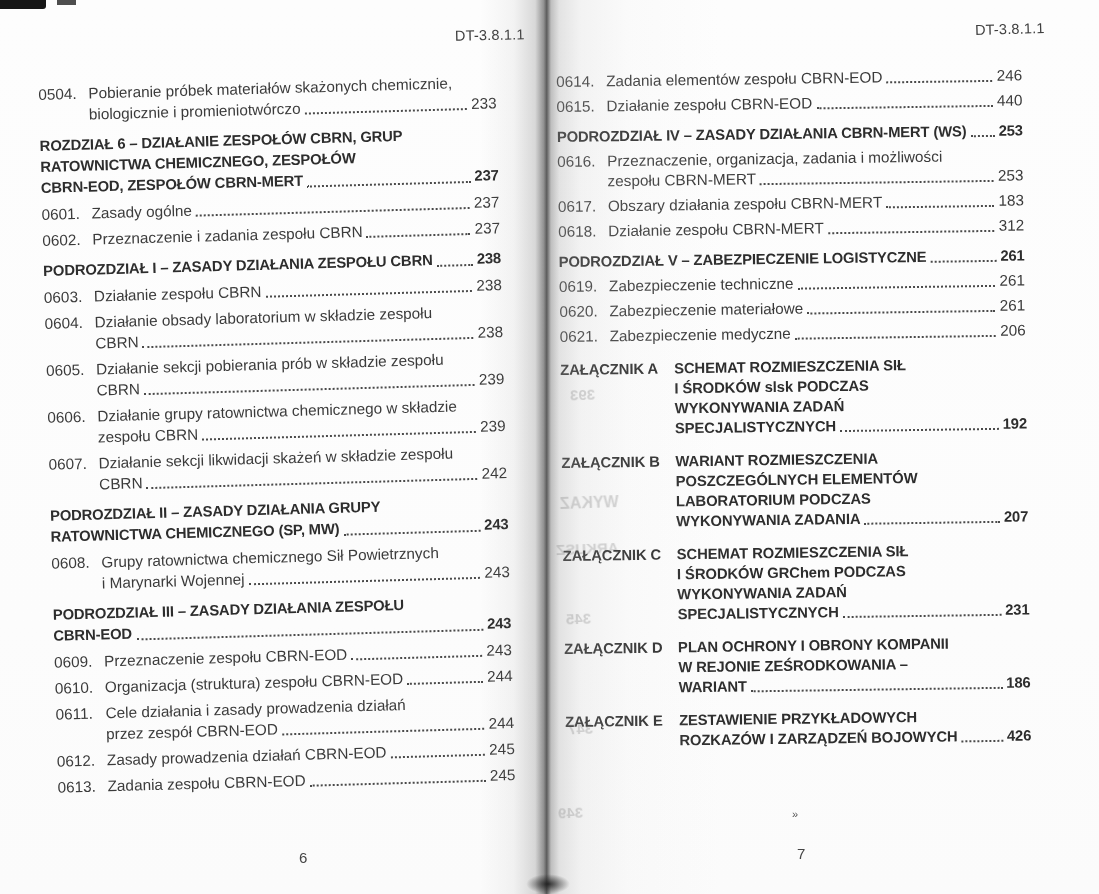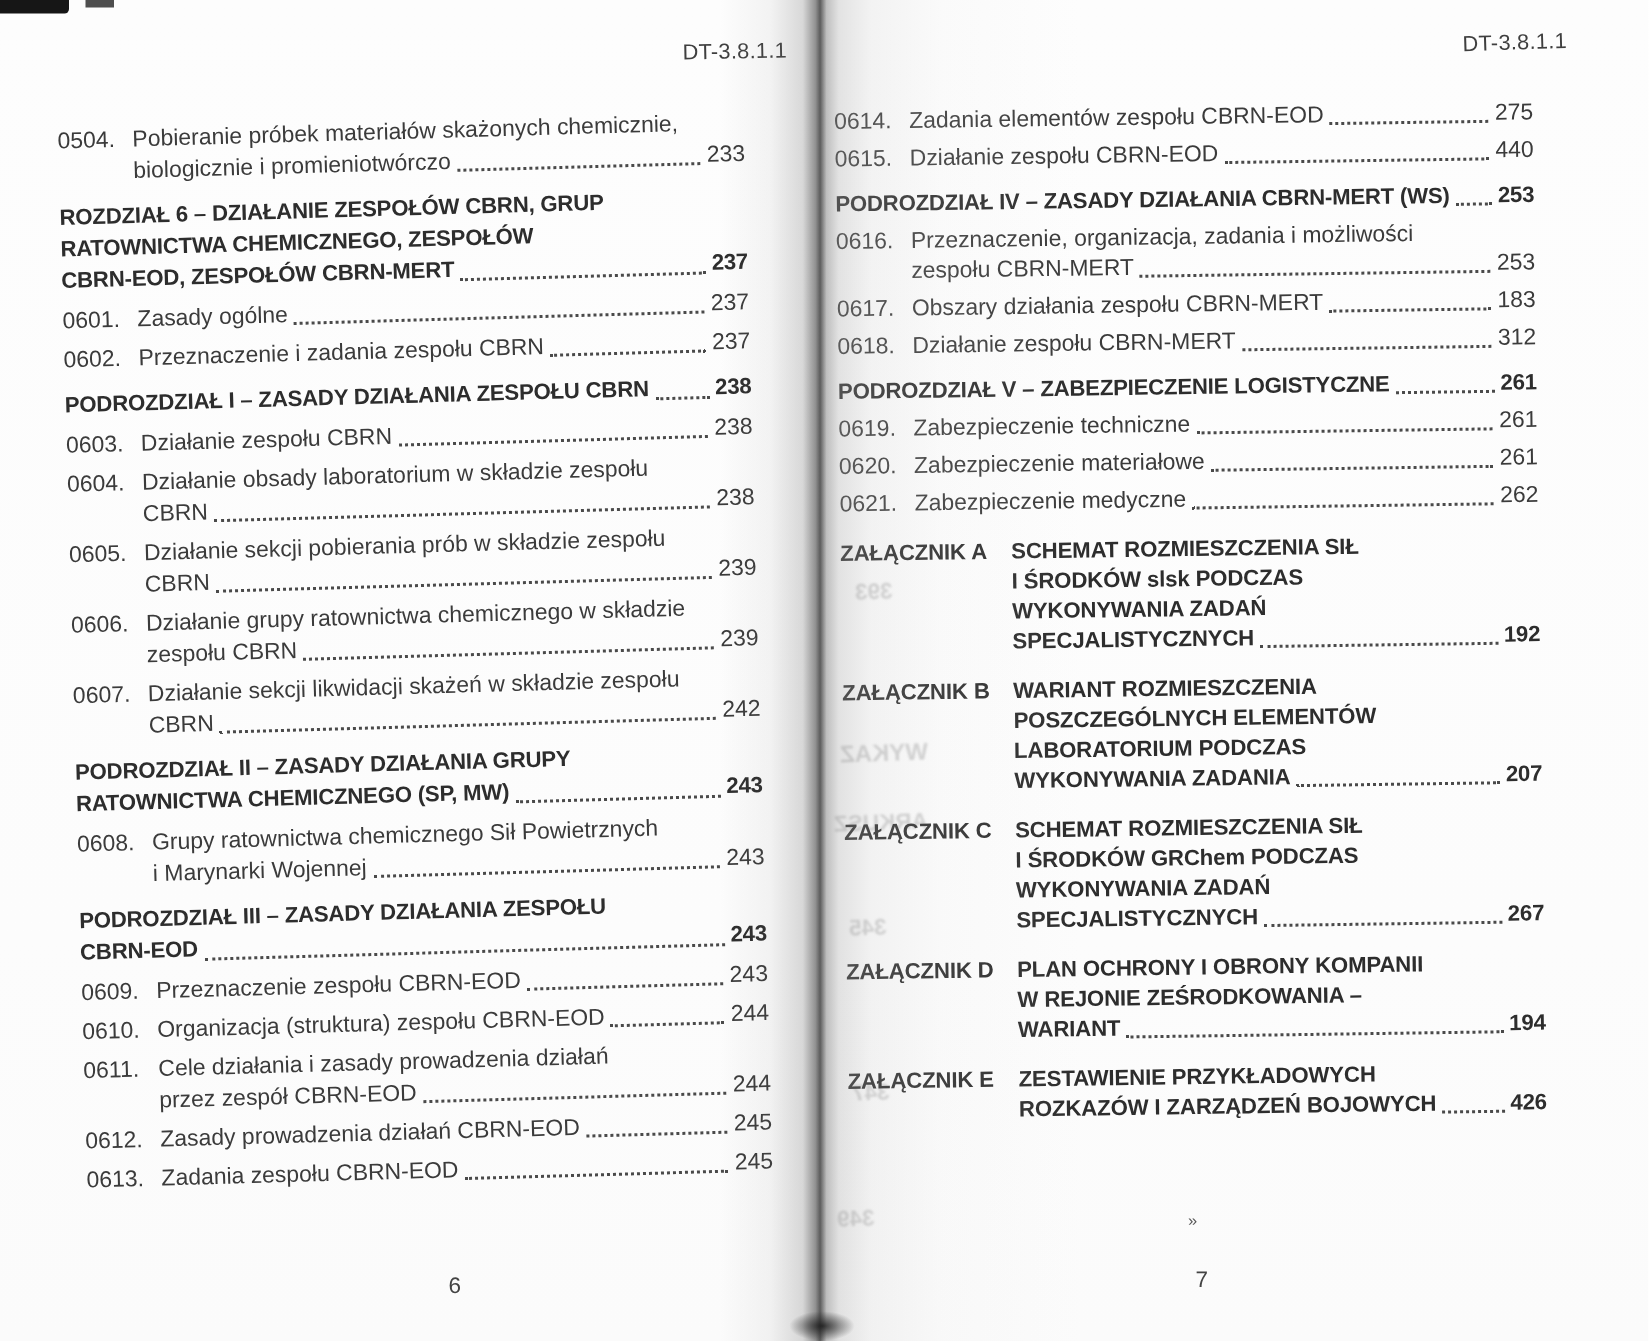--- a/index.html
+++ b/index.html
@@ -312,21 +312,21 @@
       </div>
     <div class="hdr">DT-3.8.1.1</div>
     <div class="toc toc-right">
 
         <div class="row item">
           <div class="num">0614.</div>
           <div class="body">
             <div class="line last">
               <span class="txt">Zadania elementów zespołu CBRN-EOD</span>
               <span class="leader"></span>
-              <span class="pg">275</span>
+              <span class="pg">246</span>
             </div>
           </div>
         </div>
 
         <div class="row item">
           <div class="num">0615.</div>
           <div class="body">
             <div class="line last">
               <span class="txt">Działanie zespołu CBRN-EOD</span>
               <span class="leader"></span>
@@ -412,21 +412,21 @@
             </div>
           </div>
         </div>
 
         <div class="row item">
           <div class="num">0621.</div>
           <div class="body">
             <div class="line last">
               <span class="txt">Zabezpieczenie medyczne</span>
               <span class="leader"></span>
-              <span class="pg">262</span>
+              <span class="pg">206</span>
             </div>
           </div>
         </div>
 
         <div class="row annex">
           <div class="num">ZAŁĄCZNIK A</div>
           <div class="body">
             <div class="line">SCHEMAT ROZMIESZCZENIA SIŁ</div>
             <div class="line">I ŚRODKÓW slsk PODCZAS</div>
             <div class="line">WYKONYWANIA ZADAŃ</div>
@@ -454,34 +454,34 @@
 
         <div class="row annex">
           <div class="num">ZAŁĄCZNIK C</div>
           <div class="body">
             <div class="line">SCHEMAT ROZMIESZCZENIA SIŁ</div>
             <div class="line">I ŚRODKÓW GRChem PODCZAS</div>
             <div class="line">WYKONYWANIA ZADAŃ</div>
             <div class="line last">
               <span class="txt">SPECJALISTYCZNYCH</span>
               <span class="leader"></span>
-              <span class="pg">267</span>
+              <span class="pg">231</span>
             </div>
           </div>
         </div>
 
         <div class="row annex">
           <div class="num">ZAŁĄCZNIK D</div>
           <div class="body">
             <div class="line">PLAN OCHRONY I OBRONY KOMPANII</div>
             <div class="line">W REJONIE ZEŚRODKOWANIA –</div>
             <div class="line last">
               <span class="txt">WARIANT</span>
               <span class="leader"></span>
-              <span class="pg">194</span>
+              <span class="pg">186</span>
             </div>
           </div>
         </div>
 
         <div class="row annex">
           <div class="num">ZAŁĄCZNIK E</div>
           <div class="body">
             <div class="line">ZESTAWIENIE PRZYKŁADOWYCH</div>
             <div class="line last">
               <span class="txt">ROZKAZÓW I ZARZĄDZEŃ BOJOWYCH</span>

